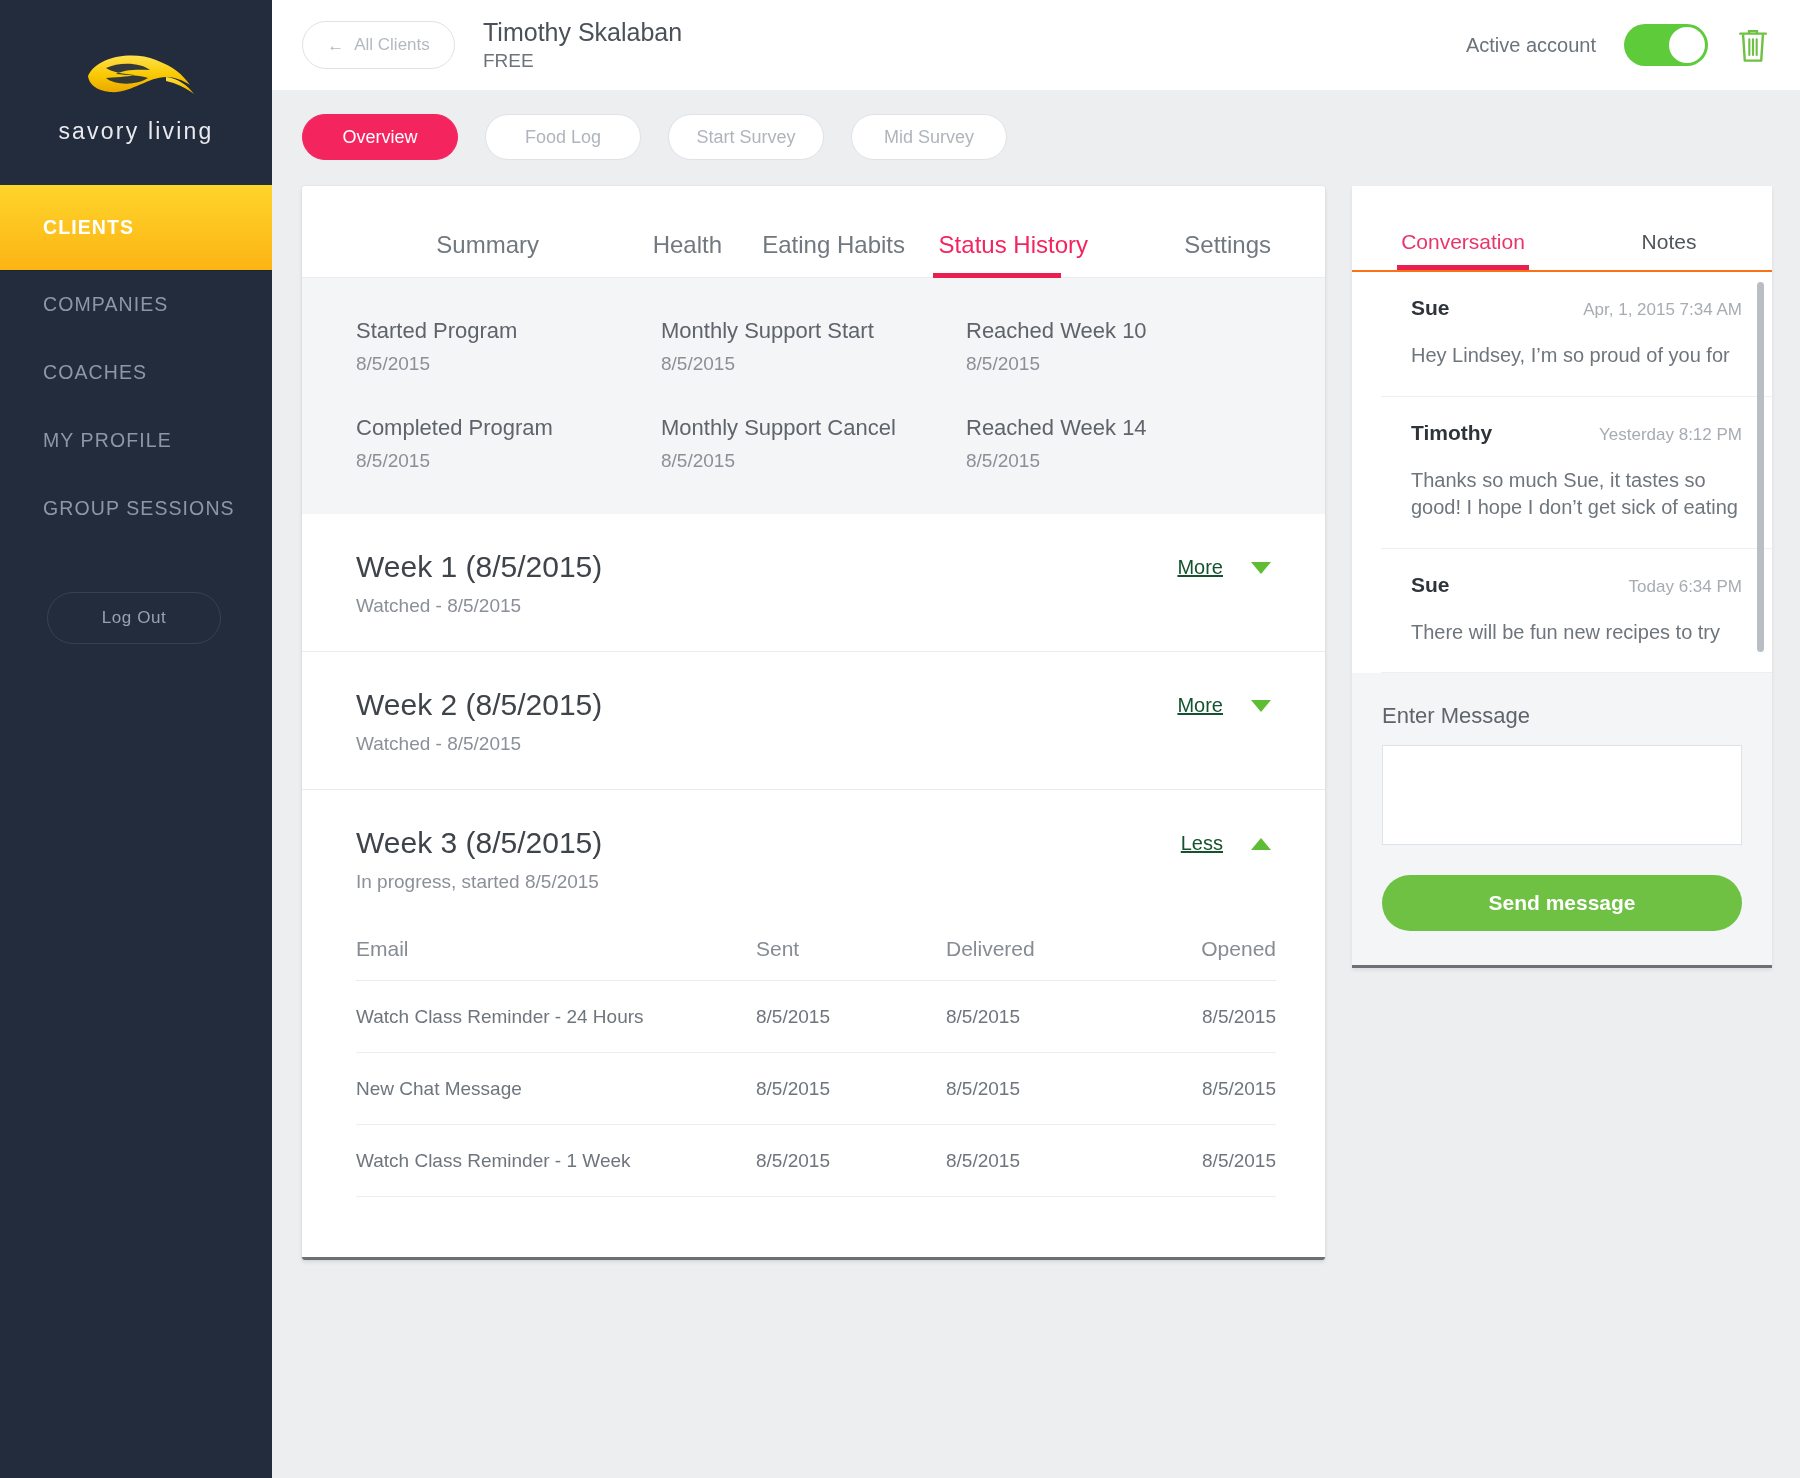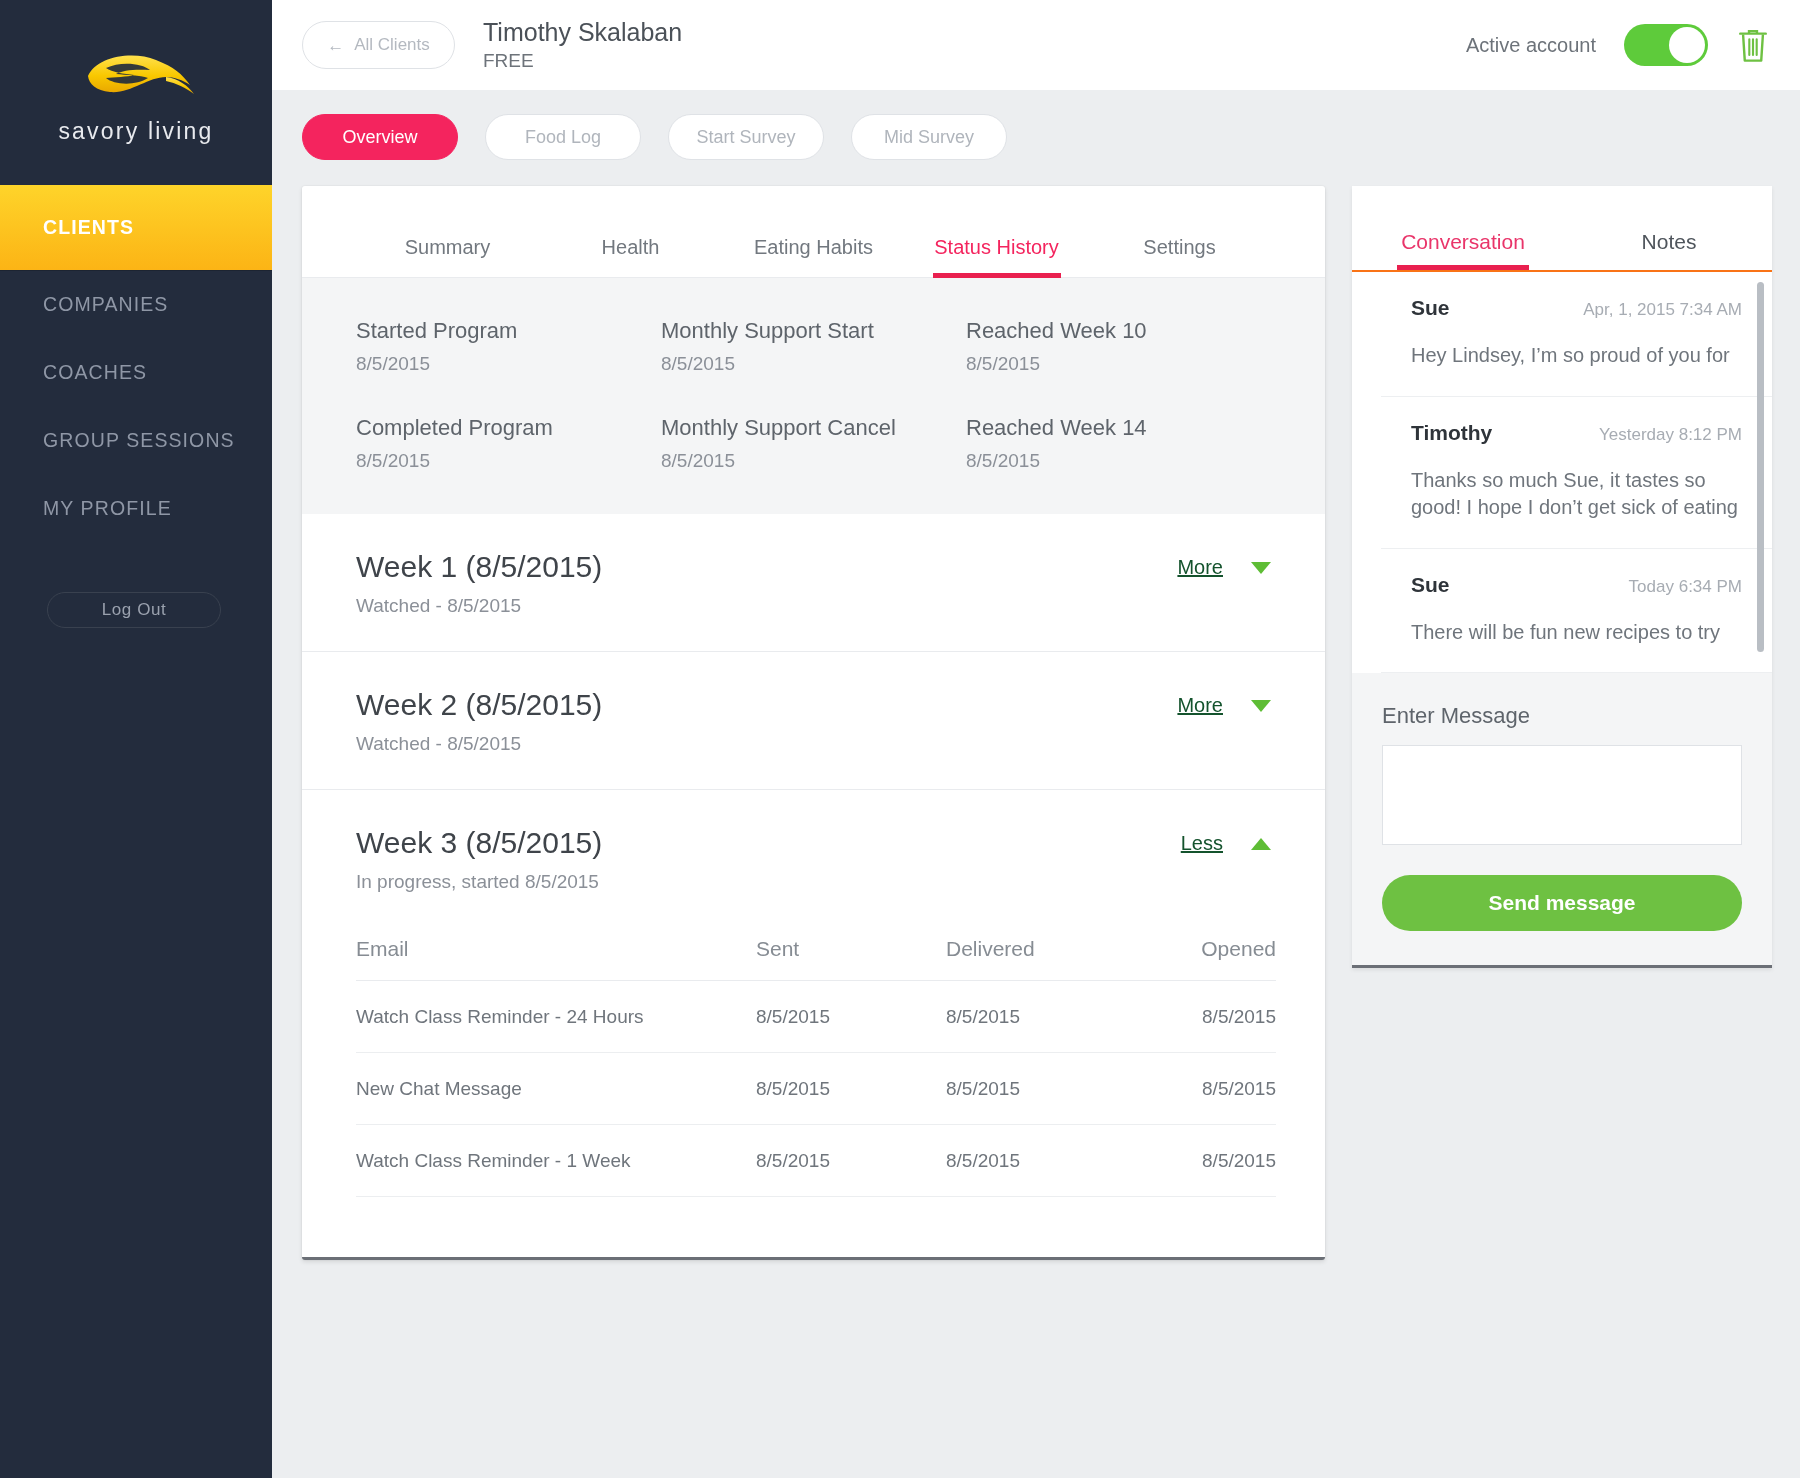--- a/index.html
+++ b/index.html
@@ -44,21 +44,21 @@
   }
   .nav-item.active {
     background: linear-gradient(180deg,#fed42a 0%, #fcb415 100%);
     color: #ffffff;
     font-weight: bold;
     height: 85px;
     box-shadow: 0 1px 0 rgba(0,0,0,.18);
   }
   .logout-wrap { padding: 50px 0 0 47px; }
   .logout-btn {
-    width: 174px; height: 36px;
+    width: 174px; height: 52px;
     border: 1px solid #39414f;
     border-radius: 26px;
     background: transparent;
     color: #9aa1ae;
     font-size: 17px;
     letter-spacing: .6px;
     cursor: pointer;
     font-family: "Liberation Sans", sans-serif;
   }
 
@@ -120,22 +120,22 @@
     display: flex; flex-direction: column;
     align-self: flex-start;
     border-bottom: 3px solid #6b6f76;
   }
   .inner-tabs {
     display: flex; align-items: flex-end;
     height: 92px; padding: 0 54px;
     border-bottom: 1px solid #e9ebee;
   }
   .itab {
-    flex: 1; text-align: center;
-    font-size: 20px; color: #72787f;
+    flex: 1; text-align: right;
+    font-size: 24px; color: #72787f;
     padding-bottom: 18px; cursor: pointer;
     position: relative;
   }
   .itab.active { color: #f4245e; }
   .itab.active::after {
     content: ""; position: absolute; left: 50%; transform: translateX(-50%);
     bottom: -1px; width: 128px; height: 5px; background: #e9204f;
   }
 
   .status-grid {
@@ -266,24 +266,24 @@
       <div class="nav-item active">
         <span>CLIENTS</span>
       </div>
       <div class="nav-item">
         <span>COMPANIES</span>
       </div>
       <div class="nav-item">
         <span>COACHES</span>
       </div>
       <div class="nav-item">
+        <span>MY PROFILE</span>
+      </div>
+      <div class="nav-item">
         <span>GROUP SESSIONS</span>
-      </div>
-      <div class="nav-item">
-        <span>MY PROFILE</span>
       </div>
     </nav>
 
     <div class="logout-wrap">
       <button class="logout-btn">Log Out</button>
     </div>
   </aside>
 
   <section class="main">
 

